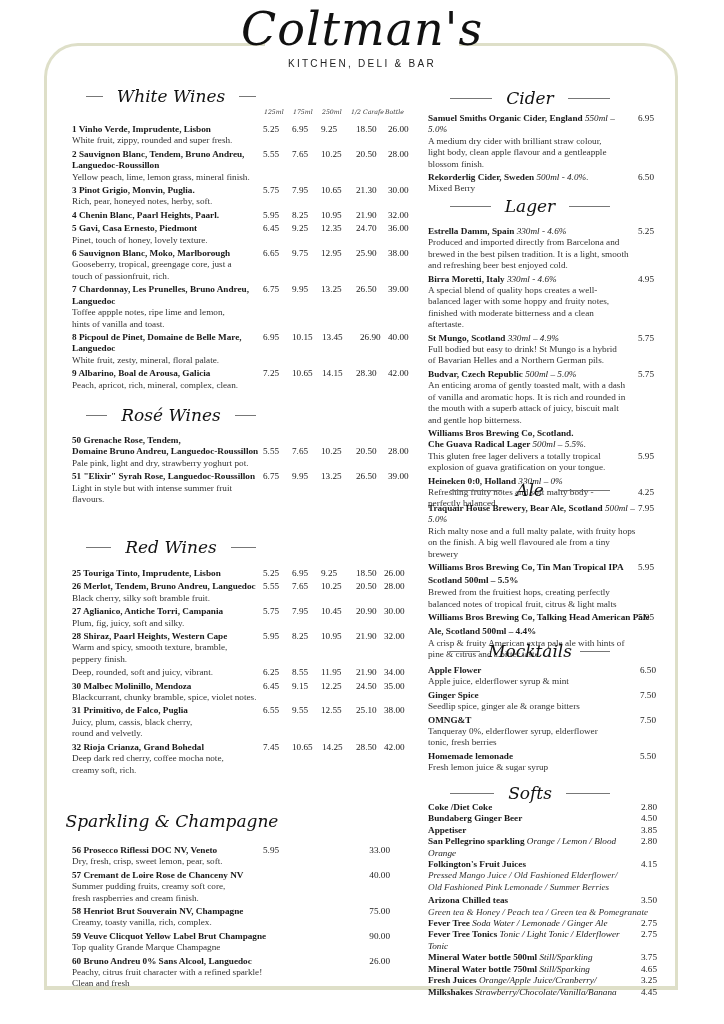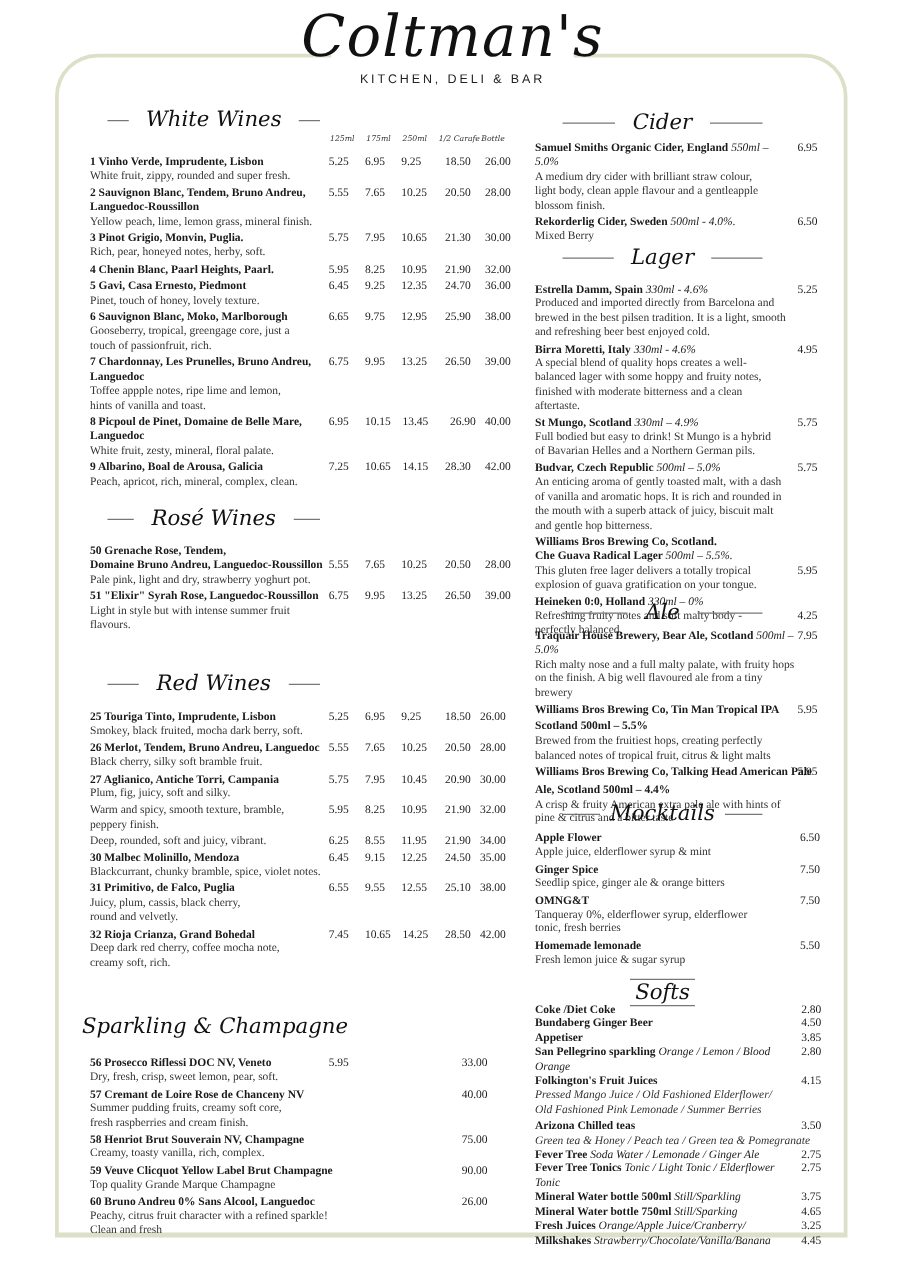--- a/index.html
+++ b/index.html
@@ -192,21 +192,20 @@
 
 <div class="heading" style="left:86px; top:537px; width:170px;">
   <span class="rule"></span>
   <span class="htext">Red Wines</span>
   <span class="rule"></span>
 </div>
 
 <div class="col" style="left:72px; top:568px; width:320px;">
   <div class="item">
     <span class="iname">25 Touriga Tinto, Imprudente, Lisbon</span>
-    <span class="idesc">Smokey, black fruited, mocha dark berry, soft.</span>
     <div class="prices" style="left:191px">
       <span>5.25</span>
         <span>6.95</span>
         <span style="width:35px">9.25</span>
         <span style="width:28px">18.50</span>
         <span>26.00</span>
     </div>
   </div>
   <div class="item">
     <span class="iname">26 Merlot, Tendem, Bruno Andreu, Languedoc</span>
@@ -224,20 +223,21 @@
     <span class="idesc">Plum, fig, juicy, soft and silky.</span>
     <div class="prices" style="left:191px">
       <span>5.75</span>
         <span>7.95</span>
         <span style="width:35px">10.45</span>
         <span style="width:28px">20.90</span>
         <span>30.00</span>
     </div>
   </div>
   <div class="item">
+    <span class="iname">28 Shiraz, Paarl Heights, Western Cape</span>
     <span class="idesc" style="width:160px">Warm and spicy, smooth texture, bramble, peppery finish.</span>
     <div class="prices" style="left:191px">
       <span>5.95</span>
         <span>8.25</span>
         <span style="width:35px">10.95</span>
         <span style="width:28px">21.90</span>
         <span>32.00</span>
     </div>
   </div>
   <div class="item">
@@ -427,21 +427,21 @@
     <span class="idesc" style="width:170px">Tanqueray 0%, elderflower syrup, elderflower tonic, fresh berries</span>
     <span class="rprice">7.50</span>
   </div>
   <div class="item">
     <span class="iname">Homemade lemonade</span>
     <span class="idesc">Fresh lemon juice &amp; sugar syrup</span>
     <span class="rprice">5.50</span>
   </div>
 </div>
 
-<div class="heading" style="left:450px; top:783px; width:160px;flex-direction:column;">
+<div class="heading" style="left:450px; top:783px; width:160px;">
   <span class="rule"></span>
   <span class="htext">Softs</span>
   <span class="rule"></span>
 </div>
 
 <div class="col" style="left:428px; top:802px; width:229px;">
   <div class="soft-row">
       <span class="iname sn"><span>Coke /Diet Coke</span></span>
       <span>2.80</span>
     </div>

